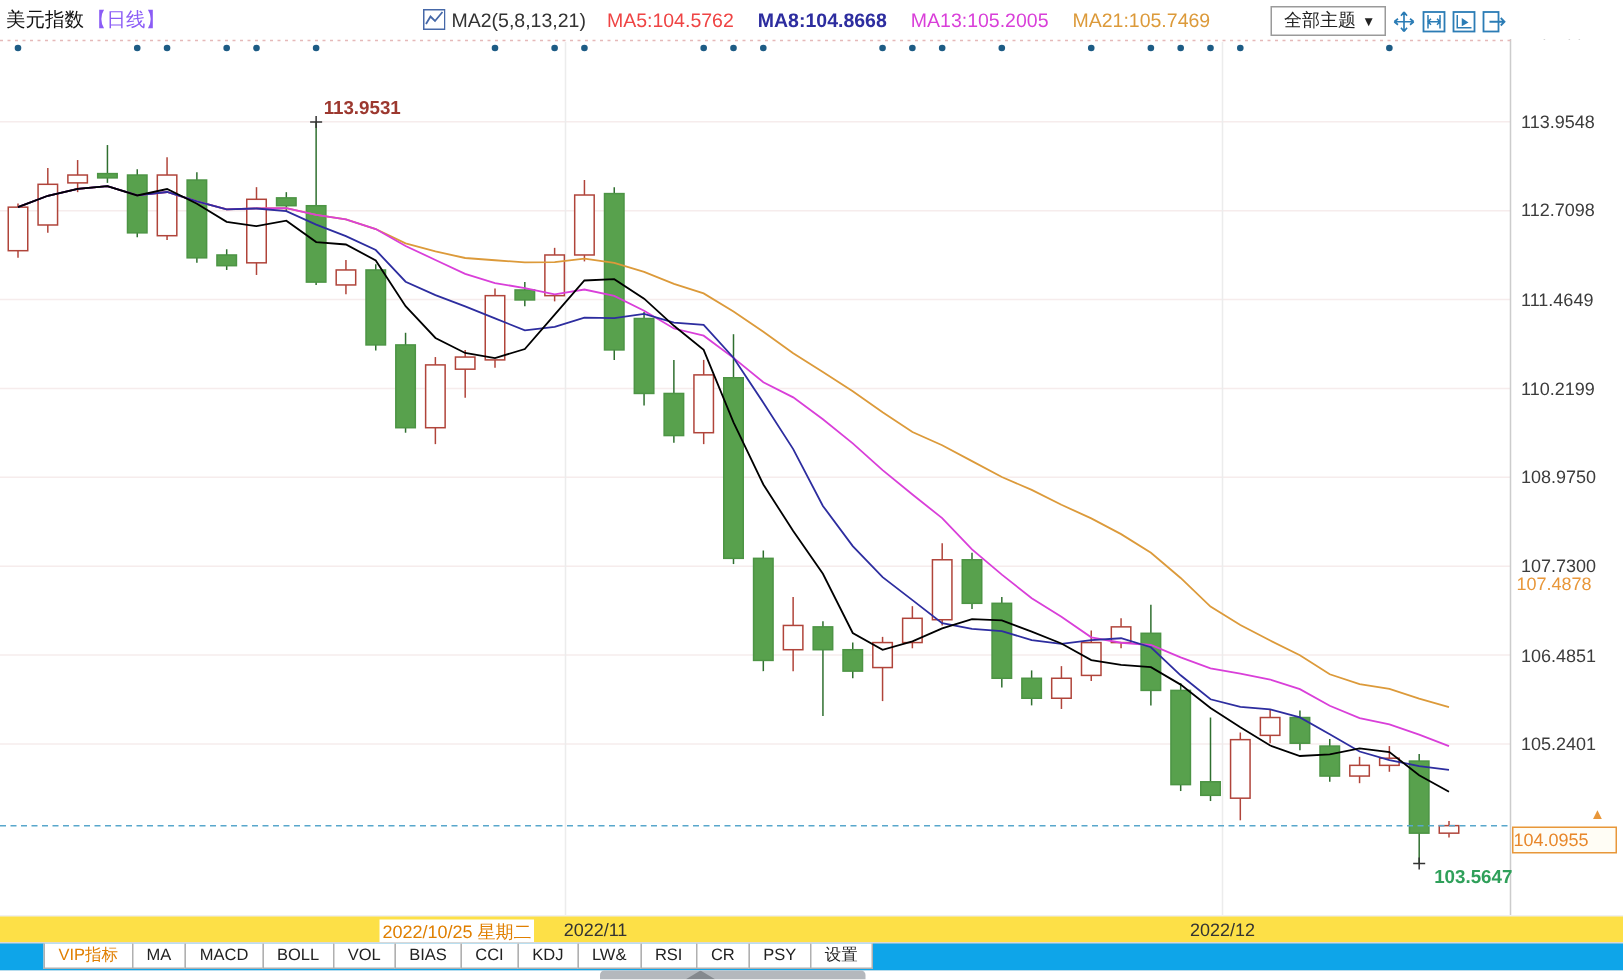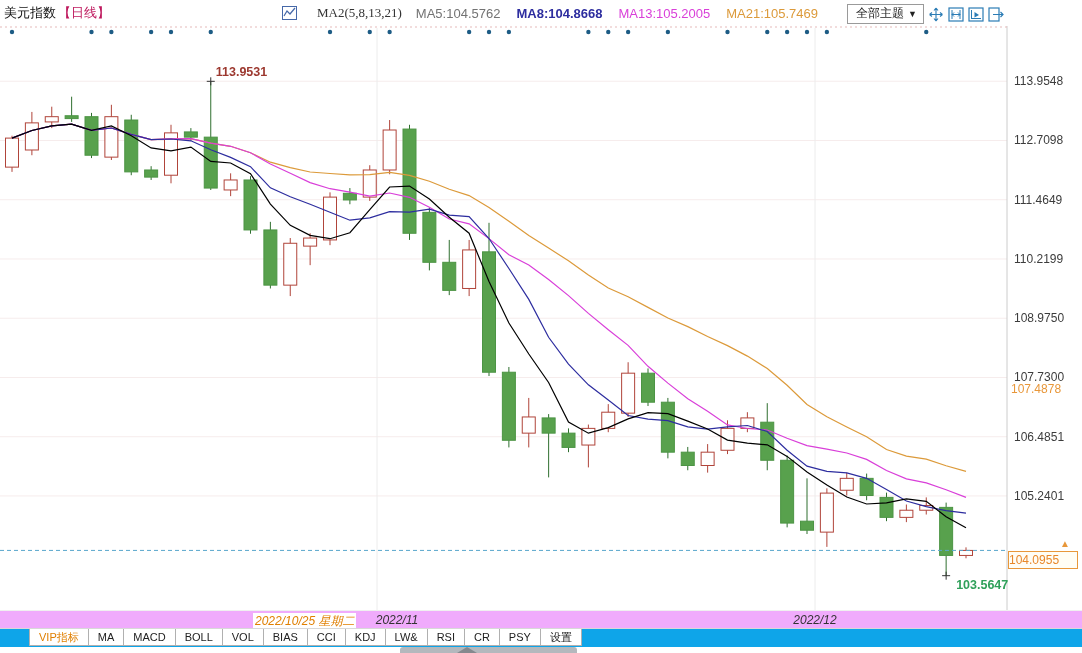--- a/index.html
+++ b/index.html
@@ -5,43 +5,43 @@
   html,body{margin:0;padding:0;}
   body{
     width:1082px;height:653px;position:relative;overflow:hidden;
     background:#ffffff;font-family:"Liberation Sans","DejaVu Sans",sans-serif;
     -webkit-font-smoothing:antialiased;
   }
   
   .header{position:absolute;top:0;left:0;width:1082px;height:26px;background:#fff;z-index:30;
           display:flex;align-items:center;font-size:13px;white-space:nowrap;}
   .hd-symbol{margin-left:4px;color:#111;}
-  .hd-period{color:#be185d;margin-left:2px;}
+  .hd-period{color:#8b5cf6;margin-left:2px;}
   .hd-chart-icon{margin-left:172px;width:15px;height:14px;display:inline-block;}
-  .hd-ma-group{color:#333;margin-left:20px;font-family:Liberation Serif, serif;}
-  .hd-ma5{color:#737373;margin-left:14px;}
+  .hd-ma-group{color:#333;margin-left:4px;}
+  .hd-ma5{color:#ef4444;margin-left:14px;}
   .hd-ma8{color:#2d2d9f;margin-left:16px;font-weight:bold;}
   .hd-ma13{color:#d93fd9;margin-left:16px;}
   .hd-ma21{color:#dc9a3a;margin-left:16px;}
   
   .topctrl{position:absolute;top:4px;right:78px;z-index:40;display:flex;align-items:center;}
   .theme-btn{border:1px solid #9a9a9a;background:#fff;color:#222;font-size:12px;
              padding:1px 6px 2px 8px;line-height:14px;cursor:pointer;}
   .theme-btn .arrow{font-size:9px;margin-left:4px;color:#222;}
   .ico{width:16px;height:15px;margin-left:4px;display:inline-block;}
   
   .axis-label{position:absolute;left:1014px;font-size:12px;color:#3c3c3c;z-index:20;}
   .axis-orange{position:absolute;left:1011px;font-size:12px;color:#e8973a;z-index:21;}
   .price-tag{position:absolute;left:1008px;width:68px;height:16px;z-index:22;
              border:1px solid #e8973a;color:#e8872a;background:#fffdf5;
              font-size:12px;line-height:16px;}
   .tag-arrow{position:absolute;left:1060px;font-size:10px;color:#e8973a;z-index:23;}
   
-  .daterow{position:absolute;top:610px;left:0;width:1082px;height:18px;background:#f0abfc;
-           border-top:1px solid #f0f0f0;z-index:25;font-size:12px;font-style:italic;}
+  .daterow{position:absolute;top:610px;left:0;width:1082px;height:18px;background:#fde047;
+           border-top:1px solid #f0f0f0;z-index:25;font-size:12px;}
   .month-label{position:absolute;top:2px;transform:translateX(-50%);color:#333;}
   .date-label{position:absolute;top:2px;left:253px;color:#e07f00;background:#fff;padding:0 2px;z-index:26;}
   .toolbar{position:absolute;top:628px;left:0;width:1082px;height:18px;background:#0ea5e9;
            border-top:1px solid #d8d8d8;border-bottom:1px solid #cfcfcf;z-index:25;}
   .tabs{position:absolute;left:30px;top:0;display:flex;height:17px;}
   .tab{border:1px solid #b0b0b0;border-top:none;margin-left:-1px;background:#fff;color:#222;
        font-size:11px;padding:1px 9px 0 9px;line-height:15px;cursor:pointer;}
   .tab.first{color:#e07f00;}
   .scrollrow{position:absolute;top:647px;left:0;width:1082px;height:6px;background:#fff;z-index:25;}
   .scroll-thumb{position:absolute;top:0;left:400px;width:177px;height:6px;background:#b4b8bd;

